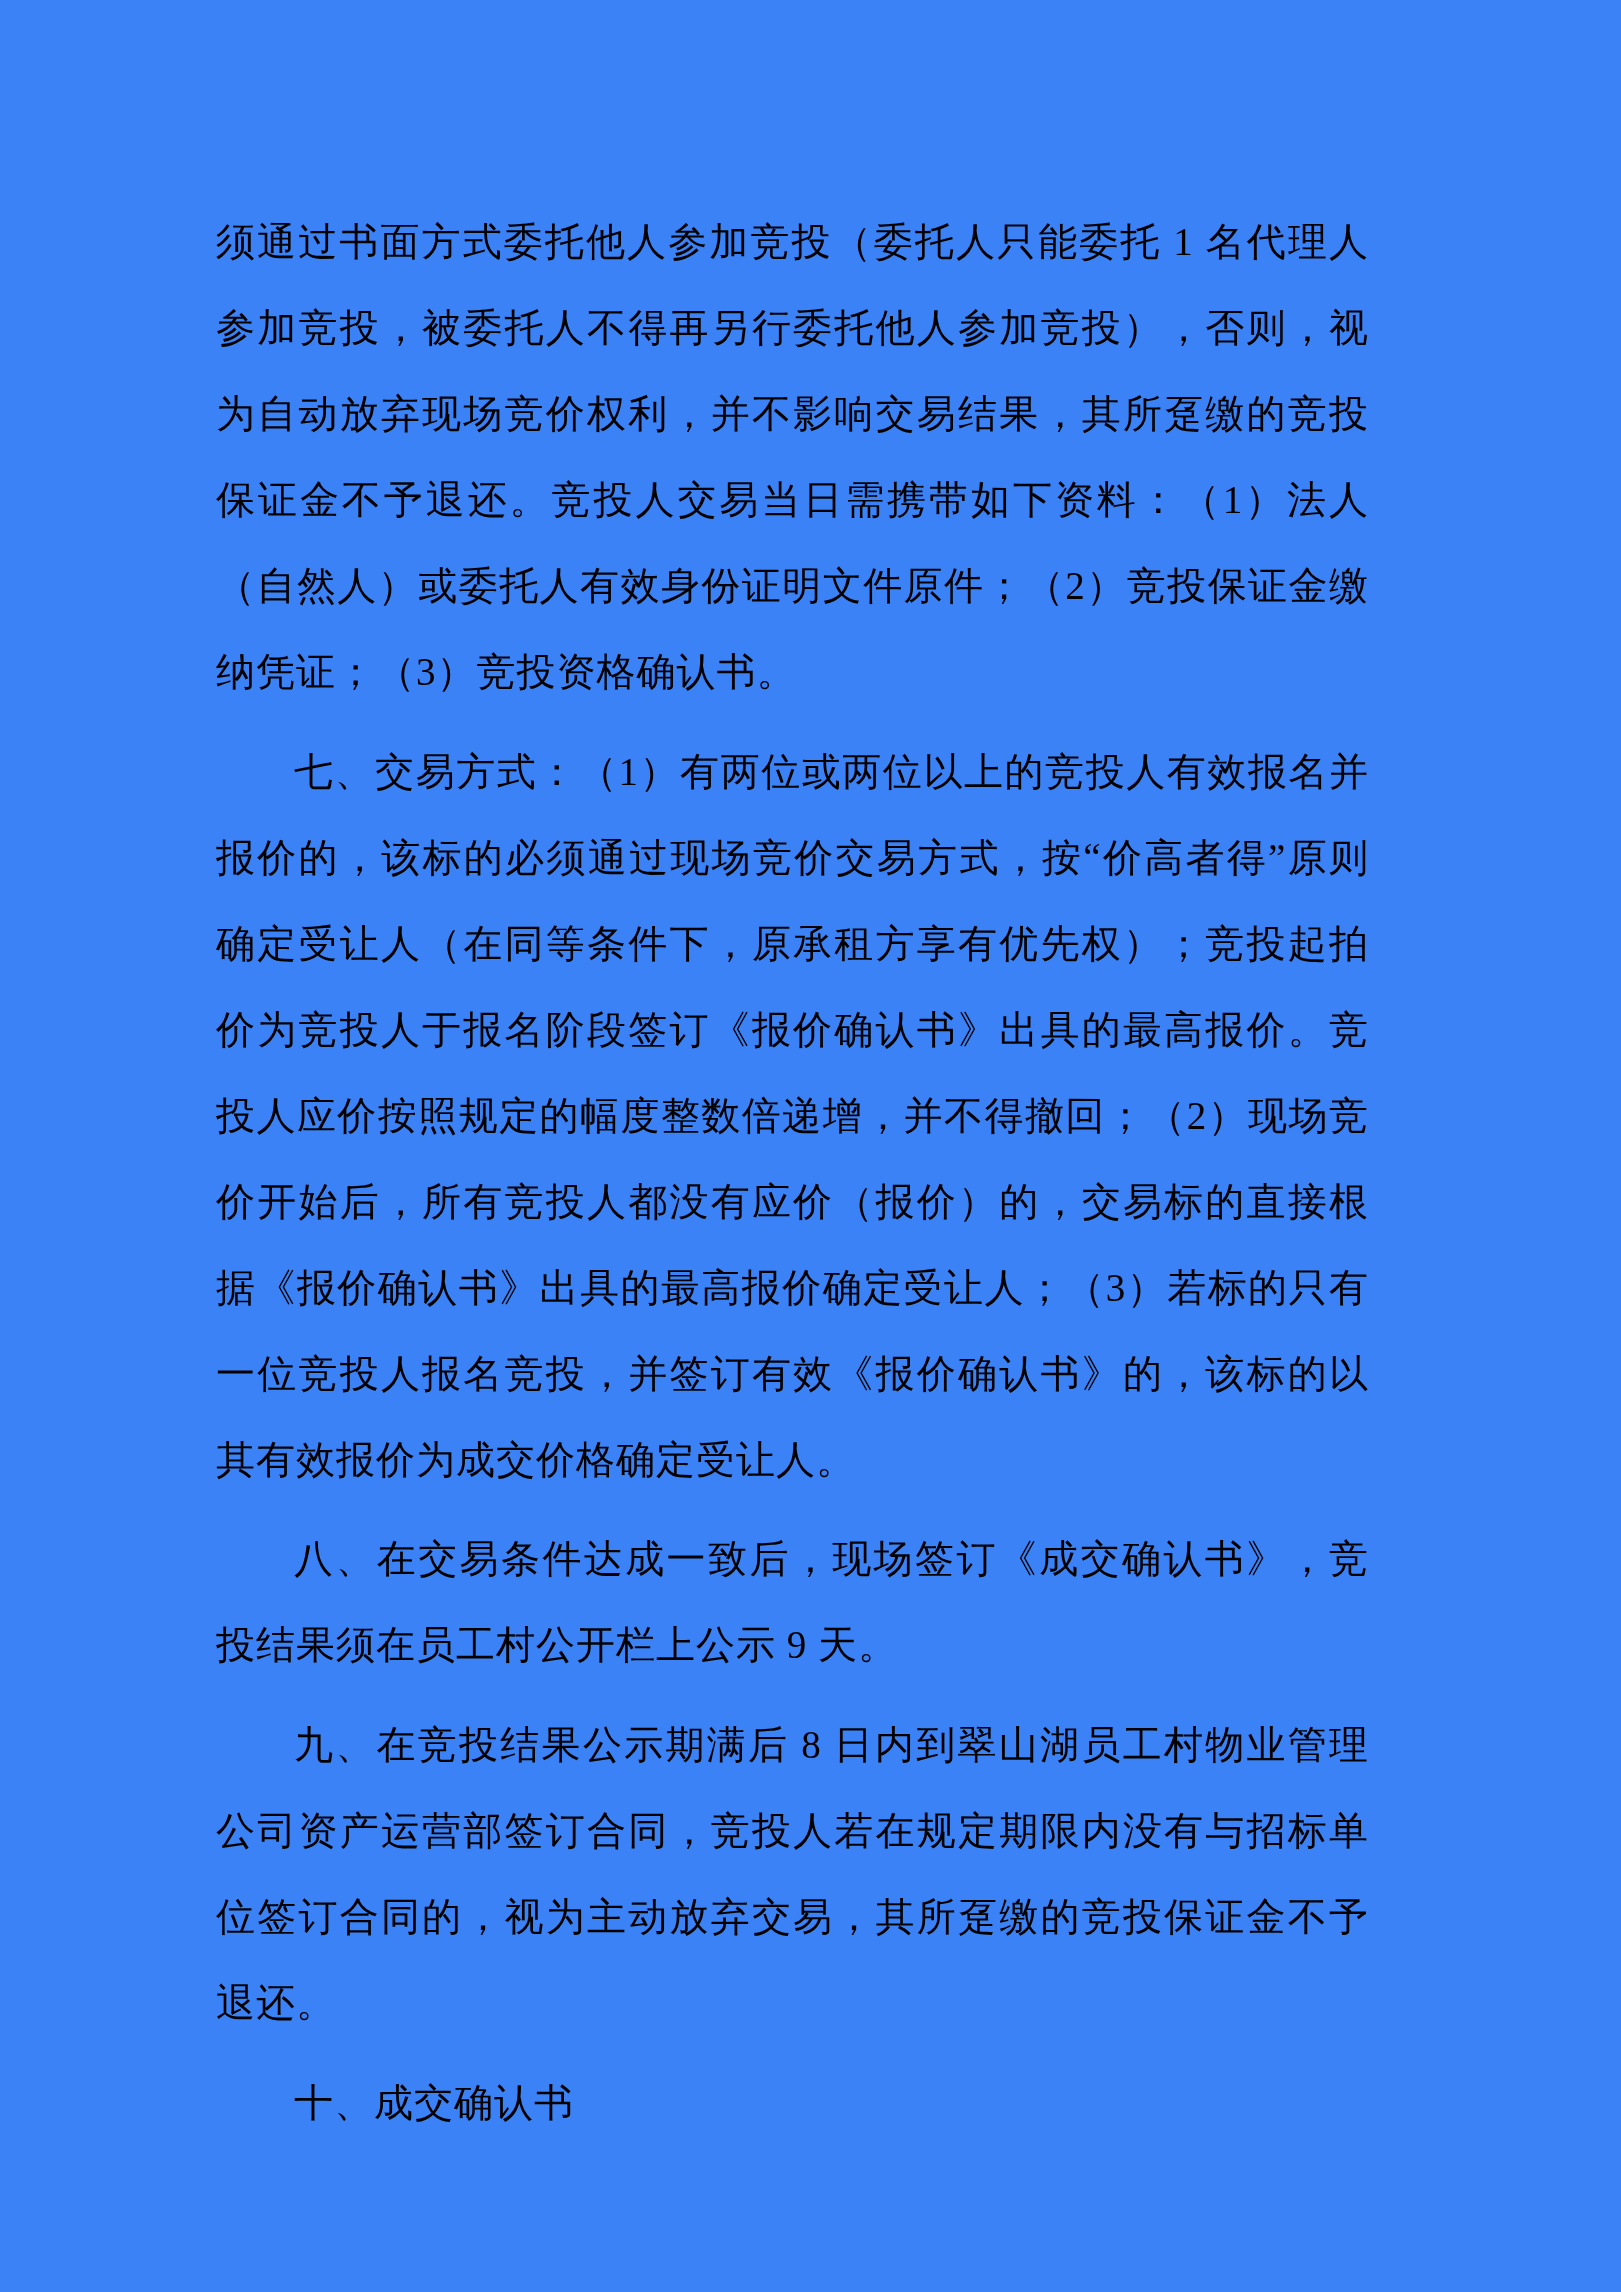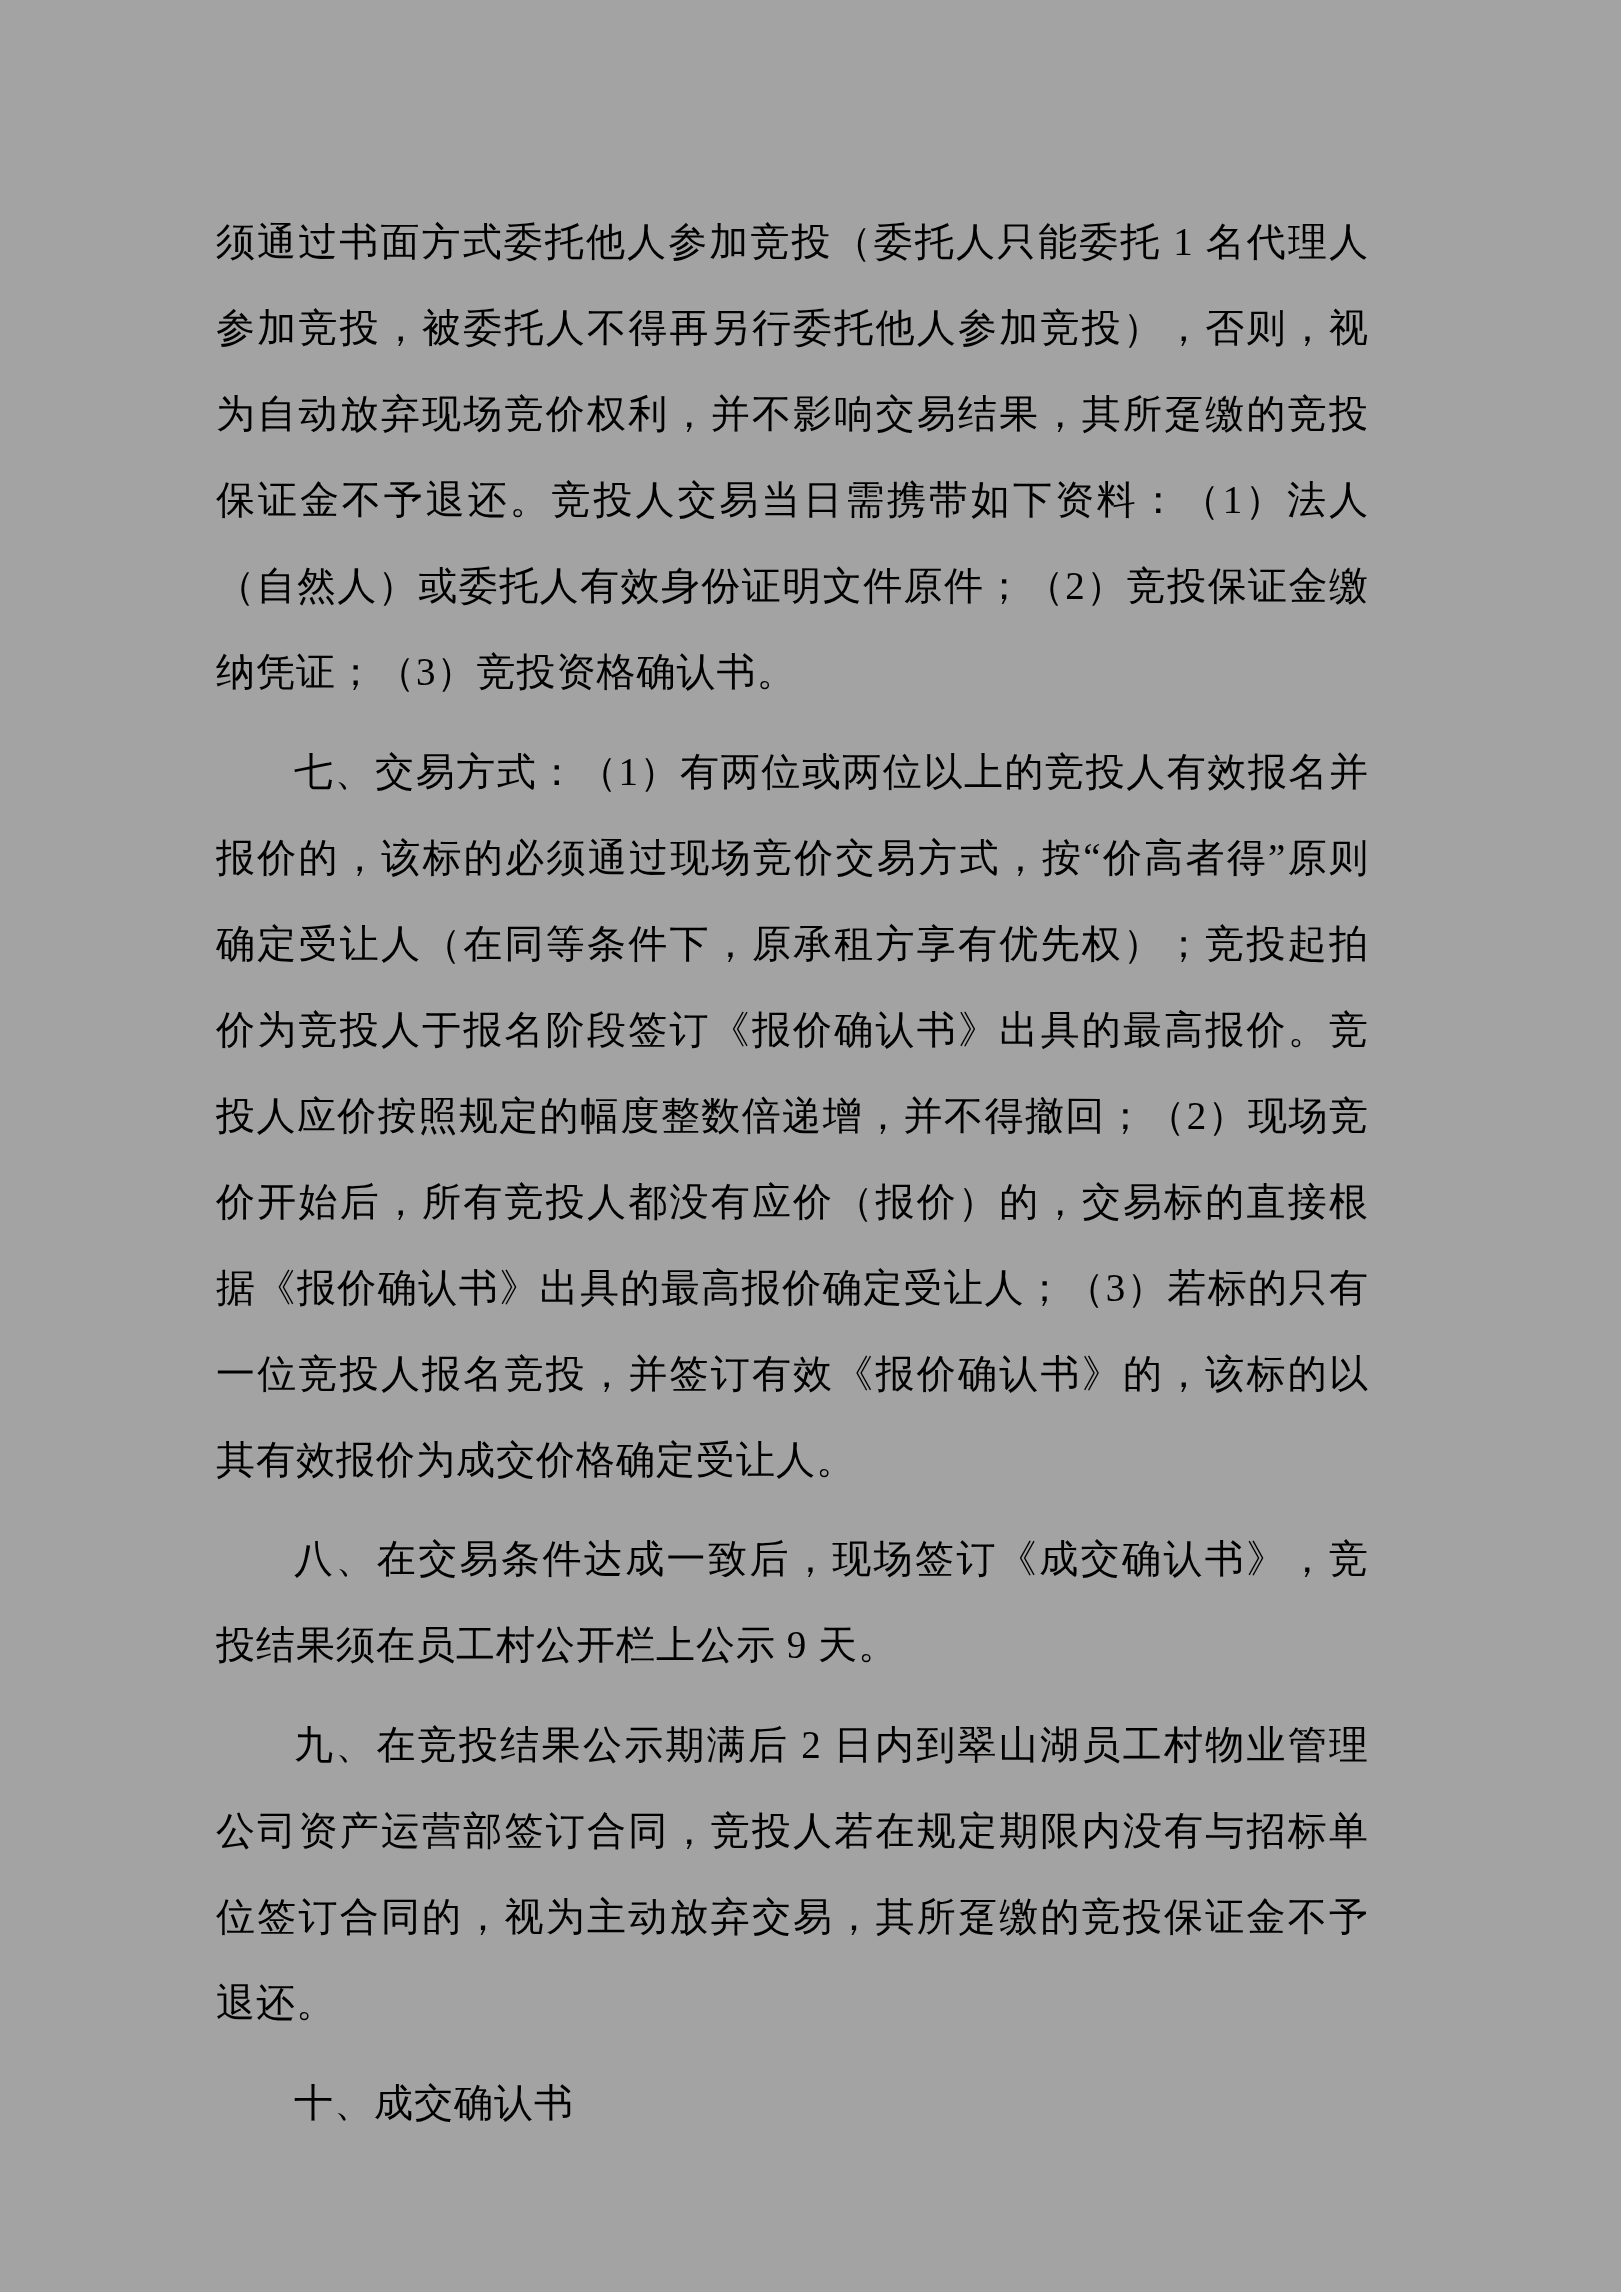--- a/index.html
+++ b/index.html
@@ -4,21 +4,21 @@
 <style>
   html, body {
     margin: 0;
     padding: 0;
     background: #ffffff;
   }
   .page {
     position: relative;
     width: 1621px;
     height: 2293px;
-    background: #a3a3a3;
+    background: #3b82f6;
     overflow: hidden;
   }
   .text-block {
     position: absolute;
     top: 199px;
     left: 216px;
     width: 1153px;
     color: #000000;
     font-family: "Liberation Serif", "DejaVu Serif", serif;
     font-size: 39px;
@@ -41,19 +41,19 @@
 
 <div class="page">
   <div class="text-block">
 
     <p class="para"><span>须通过书面方式委托他人参加竞投（委托人只能委托 1 名代理人参加竞投，被委托人不得再另行委托他人参加竞投），否则，视为自动放弃现场竞价权利，并不影响交易结果，其所趸缴的竞投保证金不予退还。竞投人交易当日需携带如下资料：（1）法人（自然人）或委托人有效身份证明文件原件；（2）竞投保证金缴纳凭证；（3）竞投资格确认书。</span></p>
 
     <p class="para indent"><strong>七、交易方式：</strong><span>（1）有两位或两位以上的竞投人有效报名并报价的，该标的必须通过现场竞价交易方式，按“价高者得”原则确定受让人（在同等条件下，原承租方享有优先权）；竞投起拍价为竞投人于报名阶段签订《报价确认书》出具的最高报价。竞投人应价按照规定的幅度整数倍递增，并不得撤回；（2）现场竞价开始后，所有竞投人都没有应价（报价）的，交易标的直接根据《报价确认书》出具的最高报价确定受让人；（3）若标的只有一位竞投人报名竞投，并签订有效《报价确认书》的，该标的以其有效报价为成交价格确定受让人。</span></p>
 
     <p class="para indent"><span>八、在交易条件达成一致后，现场签订《成交确认书》，竞投结果须在员工村公开栏上公示 9 天。</span></p>
 
-    <p class="para indent"><span>九、在竞投结果公示期满后 2 日内到翠山湖员工村物业管理公司资产运营部签订合同，竞投人若在规定期限内没有与招标单位签订合同的，视为主动放弃交易，其所趸缴的竞投保证金不予退还。</span></p>
+    <p class="para indent"><span>九、在竞投结果公示期满后 8 日内到翠山湖员工村物业管理公司资产运营部签订合同，竞投人若在规定期限内没有与招标单位签订合同的，视为主动放弃交易，其所趸缴的竞投保证金不予退还。</span></p>
 
     <p class="para indent"><strong>十、成交确认书</strong></p>
 
   </div>
 </div>
 
 
 </body></html>

